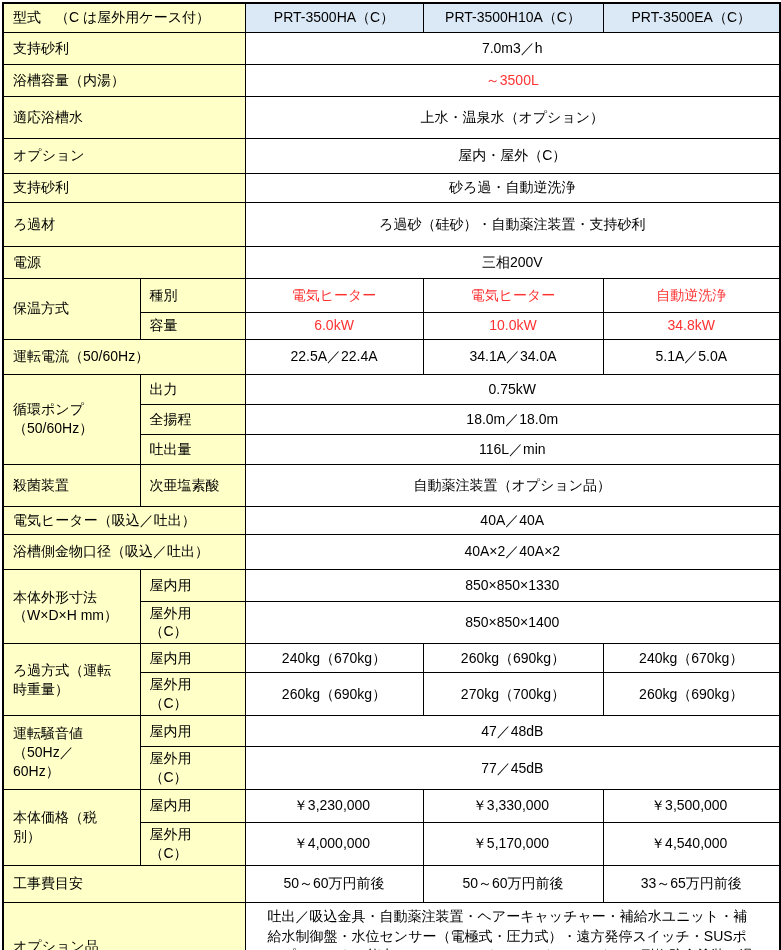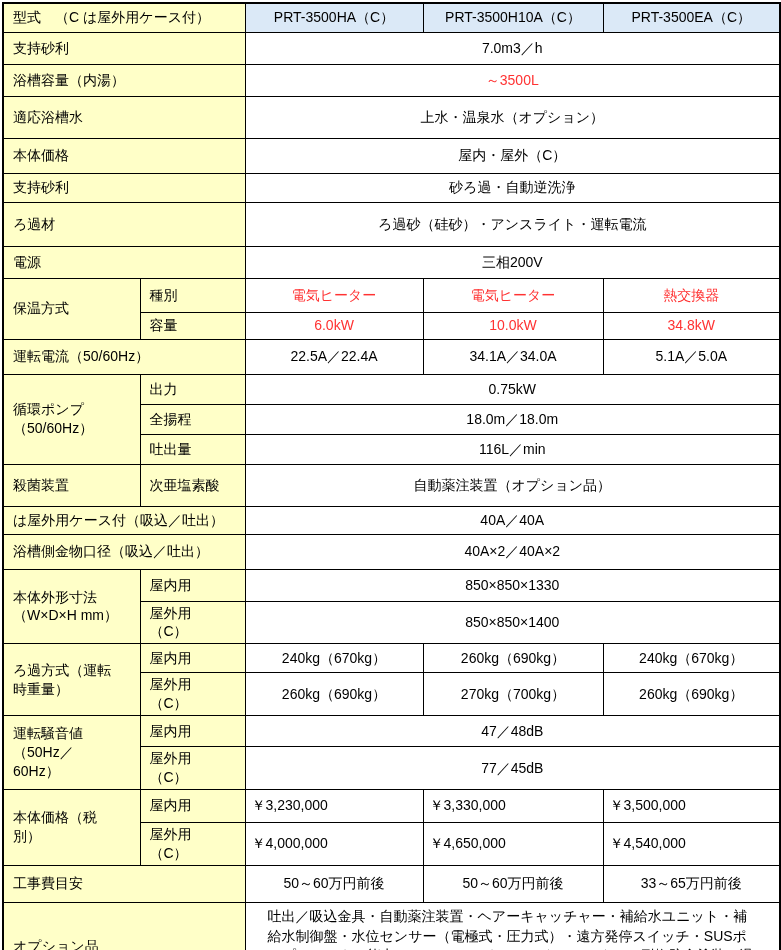--- a/index.html
+++ b/index.html
@@ -36,21 +36,21 @@
     text-align: left;
     padding-left: 9px;
     padding-right: 20px;
   }
   td.model {
     background: var(--model-bg);
     text-align: center;
     margin-left: 32px;
   }
   td.red { color: var(--accent-red); margin-top: 21px; }
-  td.right { text-align: left; padding-right: 10px; }
+  td.right { text-align: center; padding-right: 10px; }
   td.leftval {
     text-align: left;
     padding: 4px 22px;
     line-height: 1.42;
   }
 </style>
 </head>
 <body>
 
 <table class="spec">
@@ -79,45 +79,45 @@
     <td colspan="2" class="label">浴槽容量（内湯）</td>
     <td colspan="3" class="red">～3500L</td>
   </tr>
 
   <tr style="height:42px">
     <td colspan="2" class="label">適応浴槽水</td>
     <td colspan="3">上水・温泉水（オプション）</td>
   </tr>
 
   <tr style="height:35px">
-    <td colspan="2" class="label">本体価格</td>
+    <td colspan="2" class="label">オプション</td>
     <td colspan="3">屋内・屋外（C）</td>
   </tr>
 
   <tr style="height:29px">
     <td colspan="2" class="label">支持砂利</td>
     <td colspan="3">砂ろ過・自動逆洗浄</td>
   </tr>
 
   <tr style="height:44px">
     <td colspan="2" class="label">ろ過材</td>
-    <td colspan="3">ろ過砂（硅砂）・アンスライト・運転電流</td>
+    <td colspan="3">ろ過砂（硅砂）・自動薬注装置・支持砂利</td>
   </tr>
 
   <tr style="height:32px">
     <td colspan="2" class="label">電源</td>
     <td colspan="3">三相200V</td>
   </tr>
 
   <tr style="height:34px">
     <td rowspan="2" class="label">保温方式</td>
     <td class="sub">種別</td>
     <td class="red">電気ヒーター</td>
     <td class="red">電気ヒーター</td>
-    <td class="red">熱交換器</td>
+    <td class="red">自動逆洗浄</td>
   </tr>
 
   <tr style="height:27px">
     <td class="sub">容量</td>
     <td class="red">6.0kW</td>
     <td class="red">10.0kW</td>
     <td class="red">34.8kW</td>
   </tr>
 
   <tr style="height:35px">
@@ -143,21 +143,21 @@
     <td colspan="3">116L／min</td>
   </tr>
 
   <tr style="height:42px">
     <td class="label">殺菌装置</td>
     <td class="sub">次亜塩素酸</td>
     <td colspan="3">自動薬注装置（オプション品）</td>
   </tr>
 
   <tr style="height:28px">
-    <td colspan="2" class="label">は屋外用ケース付（吸込／吐出）</td>
+    <td colspan="2" class="label">電気ヒーター（吸込／吐出）</td>
     <td colspan="3">40A／40A</td>
   </tr>
 
   <tr style="height:35px">
     <td colspan="2" class="label">浴槽側金物口径（吸込／吐出）</td>
     <td colspan="3">40A×2／40A×2</td>
   </tr>
 
   <tr style="height:32px">
     <td rowspan="2" class="label">本体外形寸法（W×D×H mm）</td>
@@ -200,21 +200,21 @@
     <td rowspan="2" class="label">本体価格（税別）</td>
     <td class="sub">屋内用</td>
     <td class="right">￥3,230,000</td>
     <td class="right">￥3,330,000</td>
     <td class="right">￥3,500,000</td>
   </tr>
 
   <tr style="height:28px">
     <td class="sub">屋外用（C）</td>
     <td class="right">￥4,000,000</td>
-    <td class="right">￥4,650,000</td>
+    <td class="right">￥5,170,000</td>
     <td class="right">￥4,540,000</td>
   </tr>
 
   <tr style="height:37px">
     <td colspan="2" class="label">工事費目安</td>
     <td>50～60万円前後</td>
     <td>50～60万円前後</td>
     <td>33～65万円前後</td>
   </tr>
 

